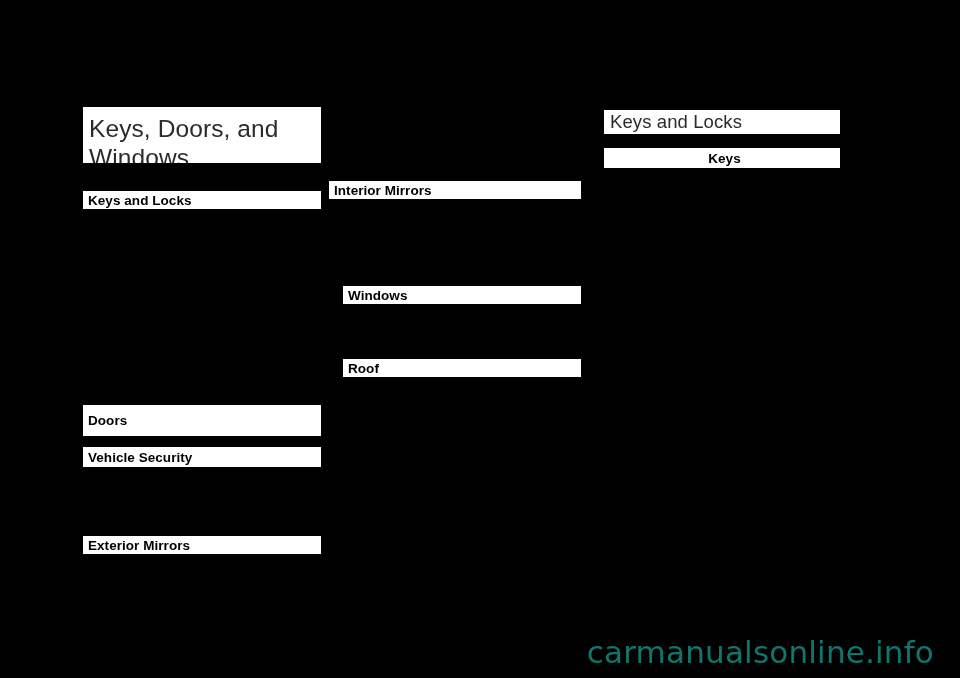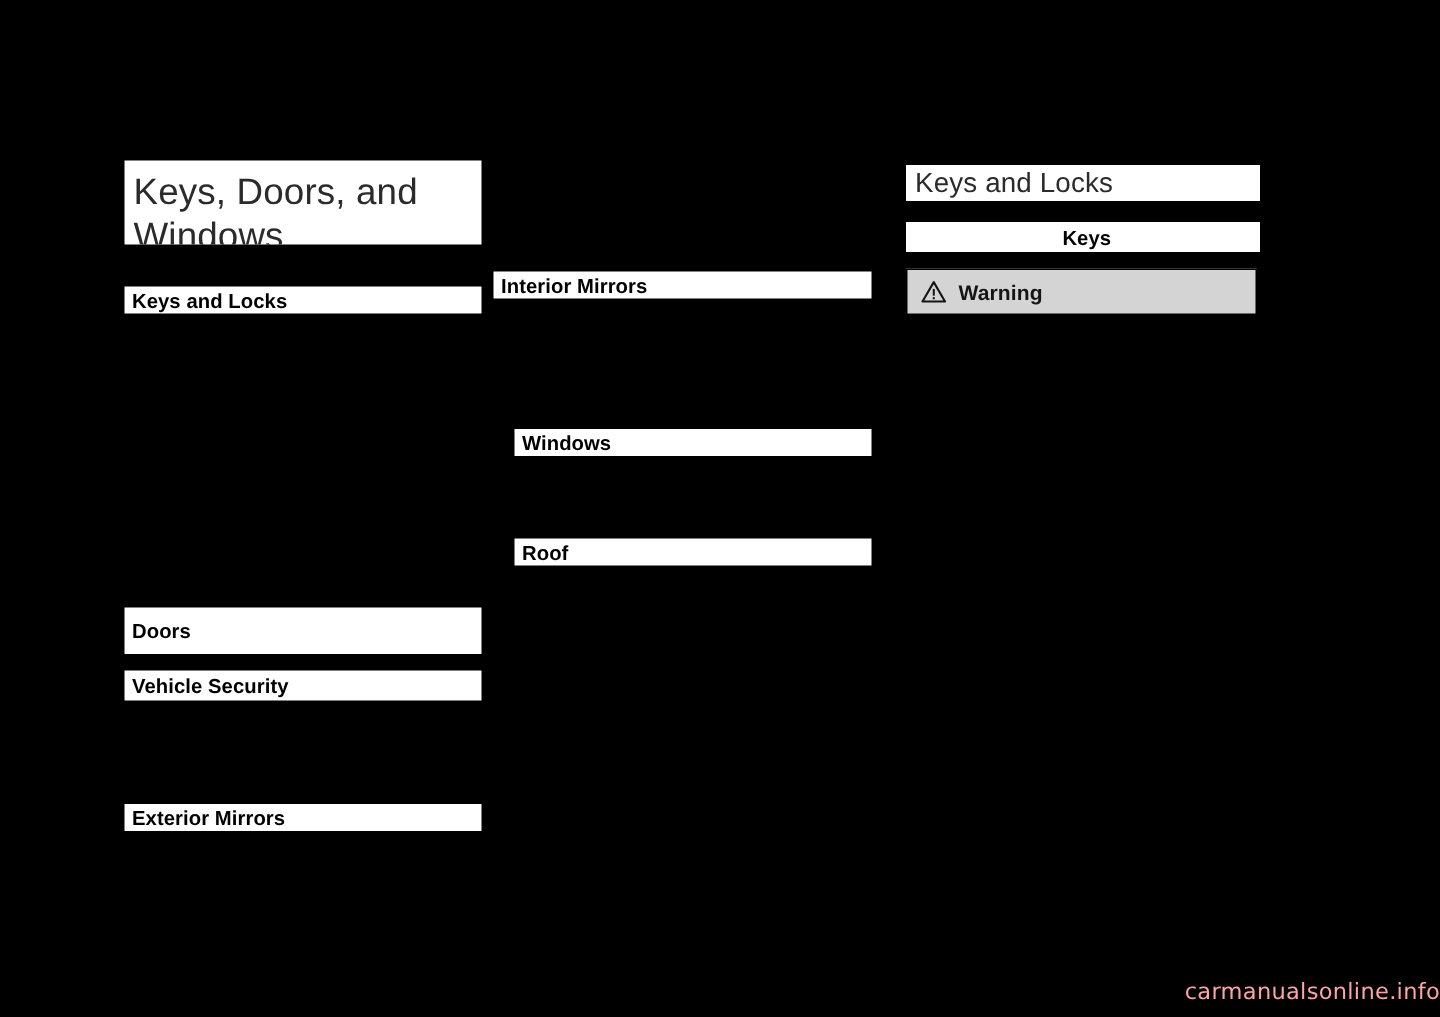--- a/index.html
+++ b/index.html
@@ -85,26 +85,26 @@
   .warning-label {
     font-size: 14px;
     font-weight: 700;
     color: #151515;
     letter-spacing: 0.1px;
   }
 
   
   .watermark {
     position: absolute;
-    right: 0;
+    right: 26px;
     bottom: 8px;
-    font-size: 15px;
+    font-size: 31px;
     font-weight: 400;
     letter-spacing: 0.2px;
-    color: #fca5a5;
+    color: #0f766e;
     font-family: "DejaVu Sans", sans-serif;
   }
 </style>
 </head>
 <body>
 
 <div class="page">
 
   <div class="bar chapter-title" style="left:83px; top:107px; width:238px; height:56px;">
     <span>Keys, Doors, and Windows</span>
@@ -139,26 +139,16 @@
   </div>
 
   <div class="bar section-title" style="left:604px; top:110px; width:236px; height:24px;">
     <span>Keys and Locks</span>
   </div>
 
   <div class="bar sub-title" style="left:604px; top:148px; width:236px; height:20px;justify-content:center;">
     <span>Keys</span>
   </div>
 
-  <div class="warning-box" style="left:604px; top:179px; width:234px; height:31px;">
-    <span class="warning-icon">
-      <svg width="17" height="15" viewBox="0 0 17 15" aria-hidden="true">
-        <path d="M8.5 1.1 L16.0 14.0 L1.0 14.0 Z" fill="none" stroke="#151515" stroke-width="1.4" stroke-linejoin="round"></path>
-        <rect x="7.85" y="5.6" width="1.35" height="4.5" fill="#151515"></rect>
-        <rect x="7.85" y="11.1" width="1.35" height="1.4" fill="#151515"></rect>
-      </svg>
-    </span>
-    <span class="warning-label">Warning</span>
-  </div>
 
   <div class="watermark">carmanualsonline.info</div>
 
 </div>
 
 </body></html>

